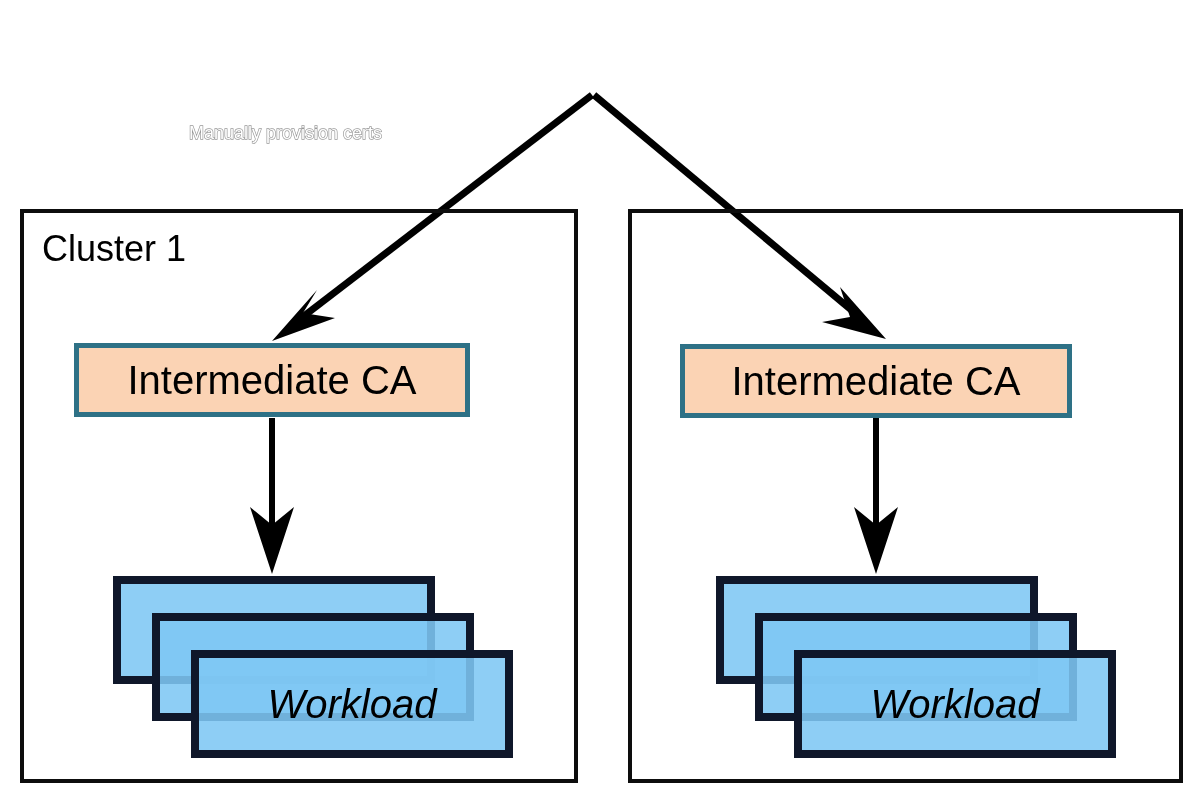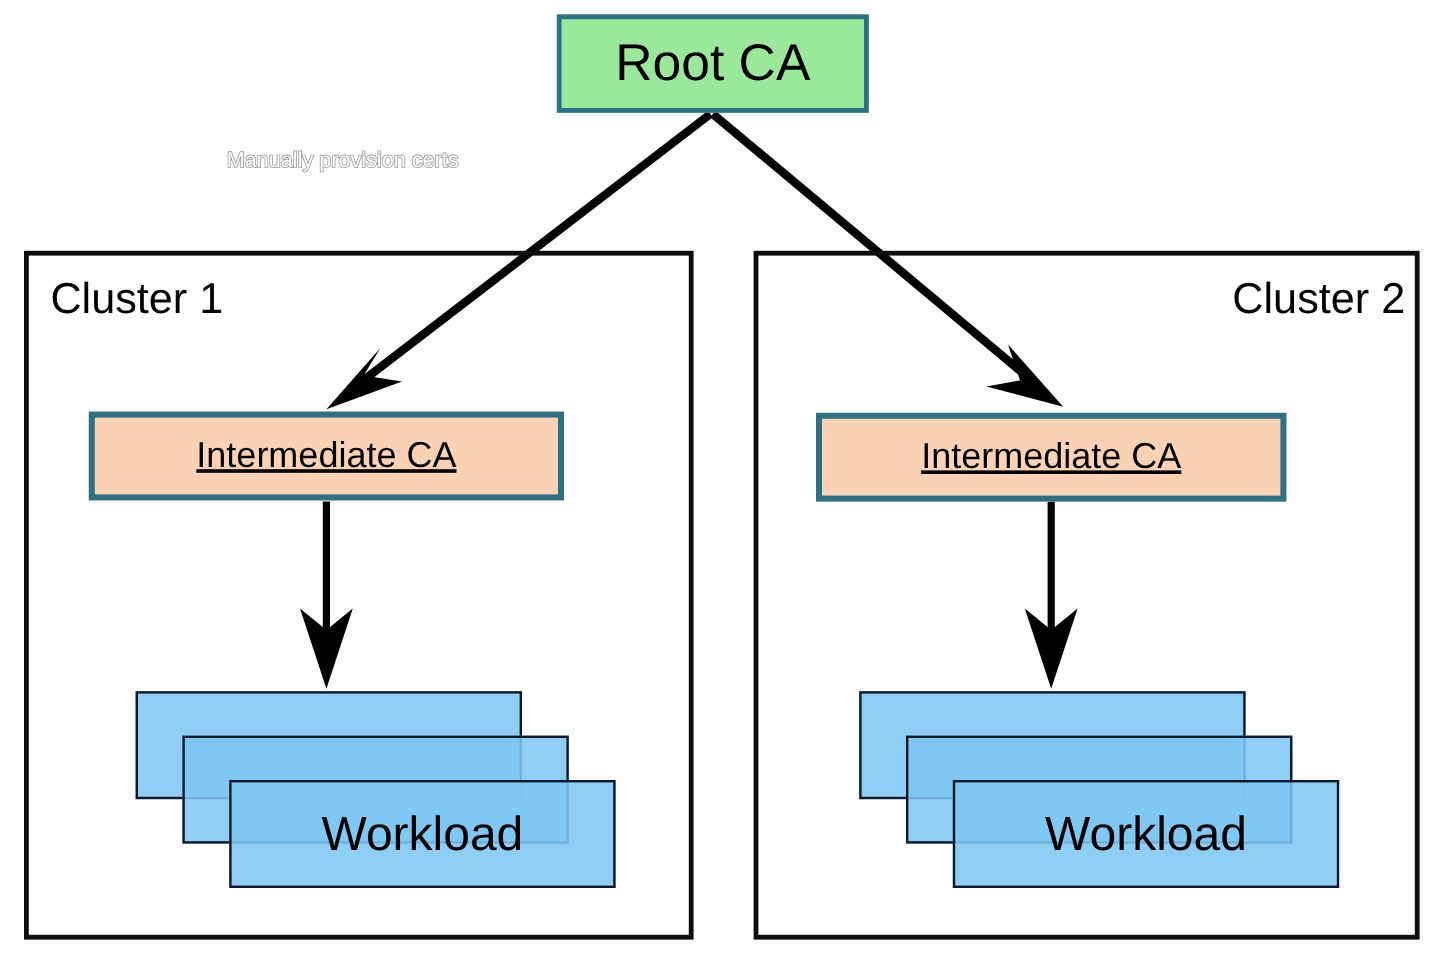--- a/index.html
+++ b/index.html
@@ -70,37 +70,38 @@
   #cluster-2-title { right: 29px; top: 231px; }
 
   
   .intermediate-ca {
     background: #FBD3B4;
     border: 5px solid #2E7186;
     height: 74px;
   }
   #intermediate-ca-1 { left: 74px;  top: 343px; width: 396px; }
   #intermediate-ca-2 { left: 680px; top: 344px; width: 392px; }
-  .intermediate-ca .node-label { font-size: 30px; text-decoration: underline; }
+  .intermediate-ca .node-label { font-size: 40px; }
 
   
   .workload-stack {
     position: absolute;
     width: 400px;
     height: 165px;
   }
   #workload-stack-1 { left: 113px; top: 576px; }
   #workload-stack-2 { left: 716px; top: 576px; }
   .workload-card {
     position: absolute;
     box-sizing: border-box;
     width: 322px;
-    height: 90px;
+    height: 108px;
     background: rgba(126, 199, 244, 0.88);
-    border: 2px solid #0f172a;
+    border: 8px solid #0f172a;
+    font-style: italic;
   }
   .workload-card.back   { left: 0px;  top: 0px;  }
   .workload-card.middle { left: 39px; top: 37px; }
   .workload-card.front  { left: 78px; top: 74px; }
   .workload-card.front .node-label {
     font-size: 40px;
     color: #000000;
     line-height: 1;
   }
   .workload-card.front {
@@ -143,43 +144,39 @@
       <line x1="272" y1="418" x2="272" y2="545" stroke="#000000" stroke-width="6"></line>
       <path d="M 272 574 L 250 507 L 272 525 L 294 507 Z" fill="#000000"></path>
     </g>
 
     <g>
       <line x1="876" y1="418" x2="876" y2="545" stroke="#000000" stroke-width="6"></line>
       <path d="M 876 574 L 854 507 L 876 525 L 898 507 Z" fill="#000000"></path>
     </g>
   </svg>
 
-  <div class="node" id="root-ca">
-    <span class="node-label">Root CA</span>
-  </div>
 
   <div id="annotation-manually-provision">Manually provision certs</div>
 
   <div class="cluster-box" id="cluster-1-box"></div>
   <div class="cluster-title" id="cluster-1-title">Cluster 1</div>
 
   <div class="node intermediate-ca" id="intermediate-ca-1">
     <span class="node-label">Intermediate CA</span>
   </div>
 
   <div class="workload-stack" id="workload-stack-1">
     <div class="workload-card back"></div>
     <div class="workload-card middle"></div>
     <div class="workload-card front">
       <span class="node-label">Workload</span>
     </div>
   </div>
 
   <div class="cluster-box" id="cluster-2-box"></div>
-  <div class="cluster-title" id="cluster-2-title">Cluster 2</div>
 
   <div class="node intermediate-ca" id="intermediate-ca-2">
     <span class="node-label">Intermediate CA</span>
   </div>
 
   <div class="workload-stack" id="workload-stack-2">
     <div class="workload-card back"></div>
     <div class="workload-card middle"></div>
     <div class="workload-card front">
       <span class="node-label">Workload</span>

